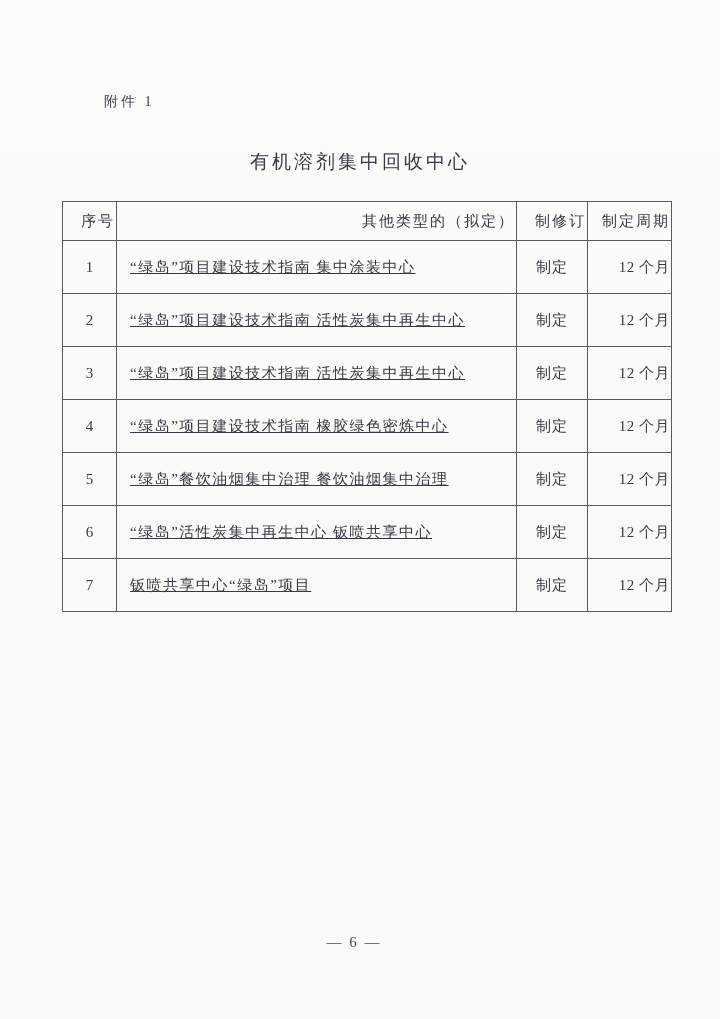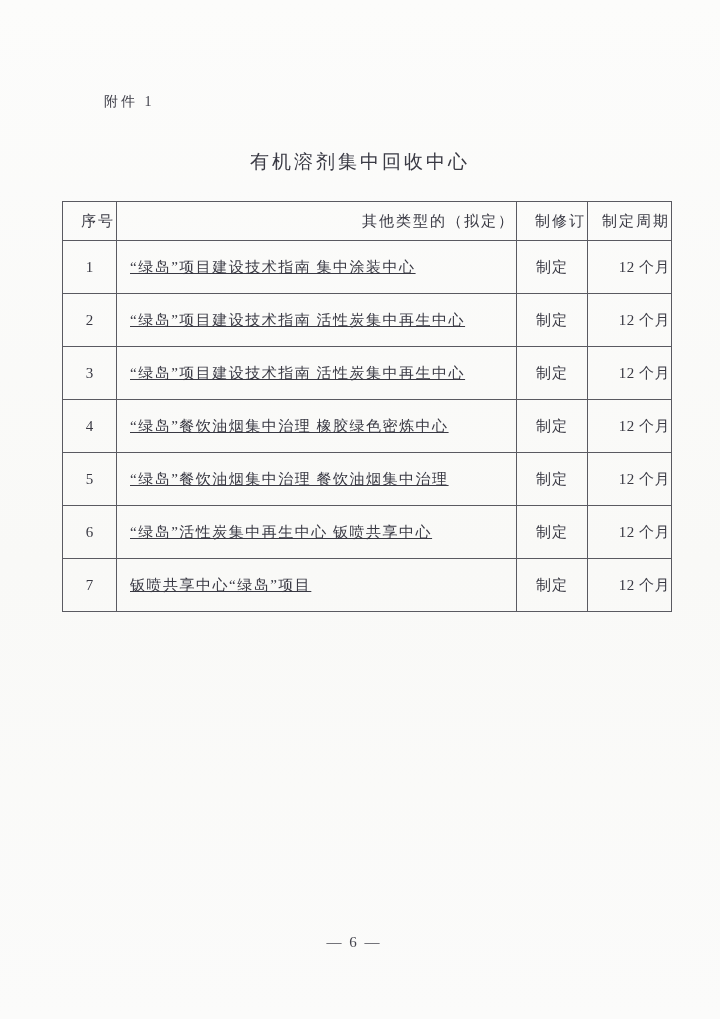--- a/index.html
+++ b/index.html
@@ -112,21 +112,21 @@
           <td class="col-period">12 个月</td>
         </tr>
         <tr>
           <td class="col-no">3</td>
           <td class="col-name">“绿岛”项目建设技术指南 活性炭集中再生中心</td>
           <td class="col-type">制定</td>
           <td class="col-period">12 个月</td>
         </tr>
         <tr>
           <td class="col-no">4</td>
-          <td class="col-name">“绿岛”餐饮油烟集中治理 橡胶绿色密炼中心</td>
+          <td class="col-name">“绿岛”项目建设技术指南 橡胶绿色密炼中心</td>
           <td class="col-type">制定</td>
           <td class="col-period">12 个月</td>
         </tr>
         <tr>
           <td class="col-no">5</td>
           <td class="col-name">“绿岛”餐饮油烟集中治理 餐饮油烟集中治理</td>
           <td class="col-type">制定</td>
           <td class="col-period">12 个月</td>
         </tr>
         <tr>

